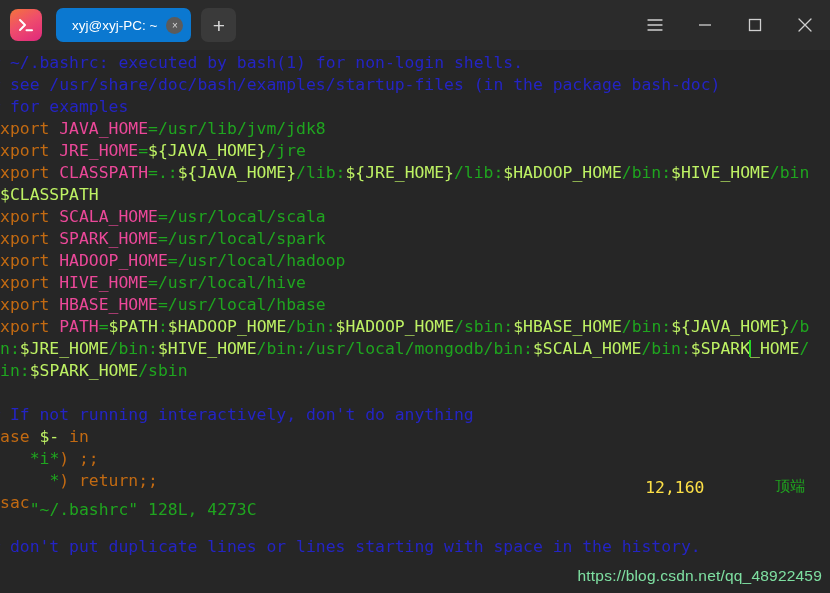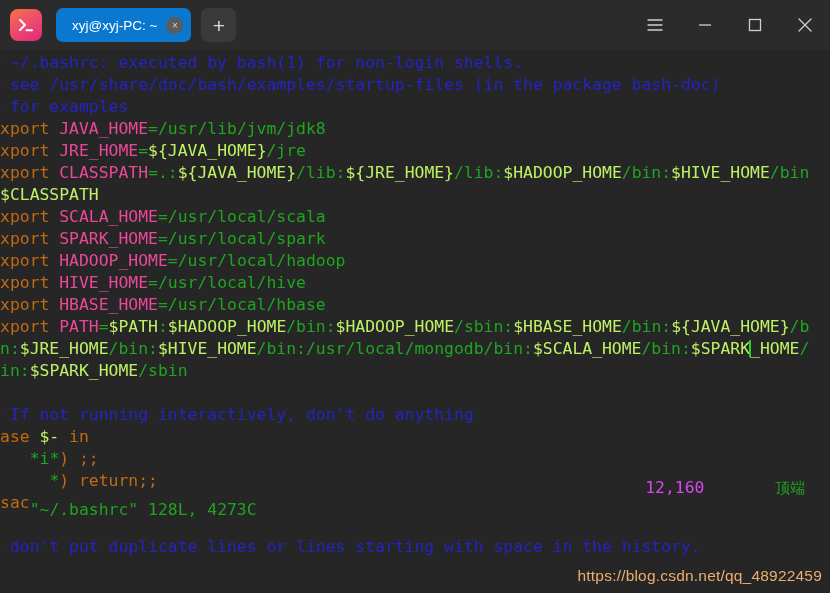--- a/index.html
+++ b/index.html
@@ -138,37 +138,37 @@
     font-family: "DejaVu Sans Mono", monospace;
     font-size: 16.4px;
     line-height: 22px;
     white-space: pre;
   }
   #status-file { color: #1fa51f; }
   #status-pos {
     position: absolute;
     left: 655px;
     top: 0;
-    color: #d946ef;
+    color: #fde047;
   }
   #status-scroll {
     position: absolute;
     left: 785px;
     top: 0;
     color: #1fa51f;
-    font-family: Liberation Sans, sans-serif;
+    font-family: Liberation Mono, monospace;
     font-size: 15px;
   }
 
   
   #watermark {
     position: absolute;
     right: 8px;
     bottom: 8px;
-    color: #fdba74;
+    color: #86efac;
     font-family: "Liberation Sans", sans-serif;
     font-size: 15.5px;
     letter-spacing: 0.2px;
     opacity: 0.92;
     pointer-events: none;
   }
 </style>
 </head>
 <body>
 

